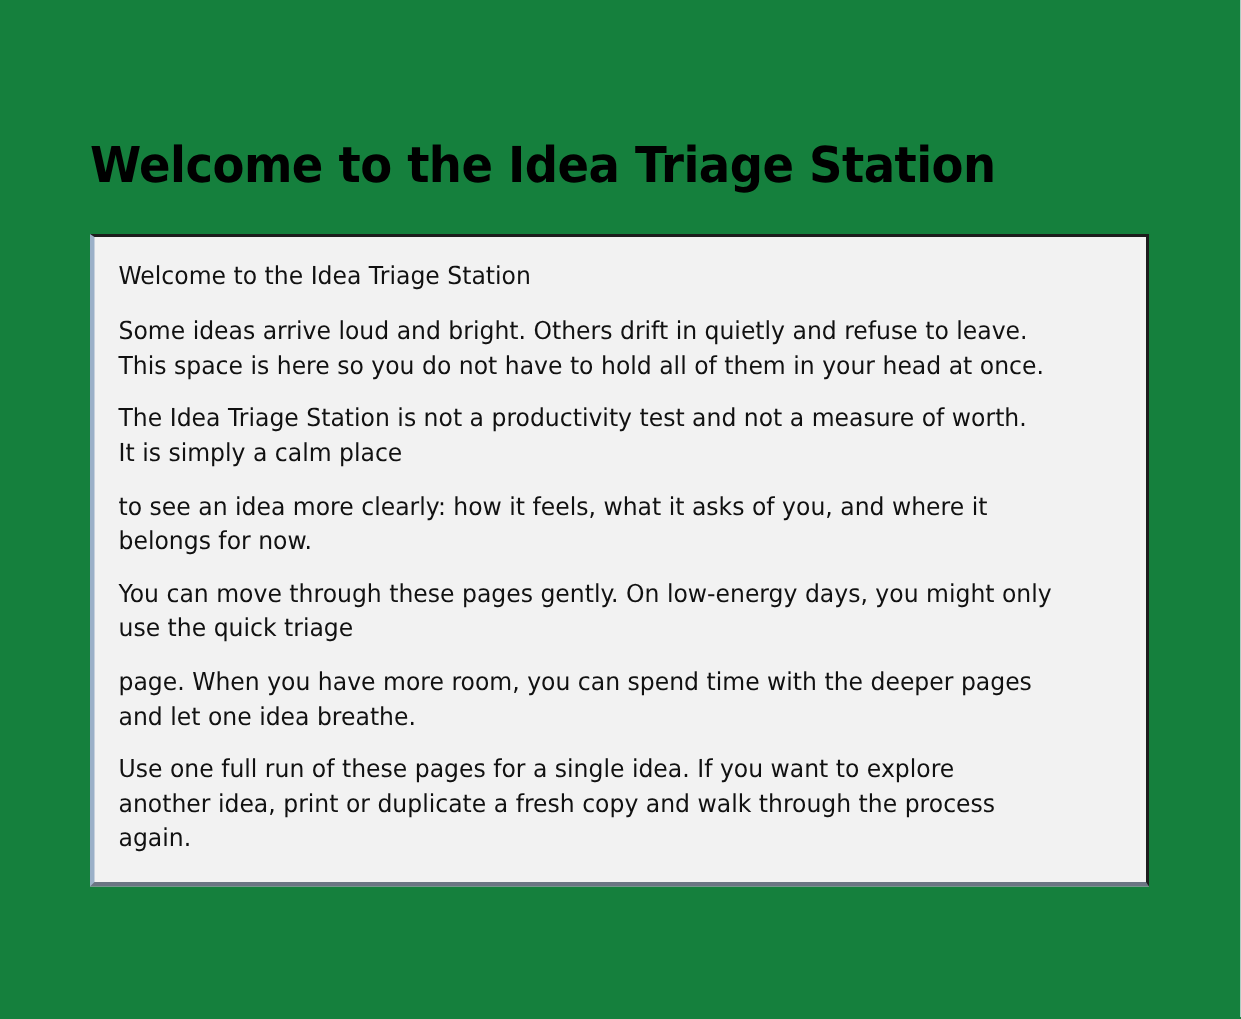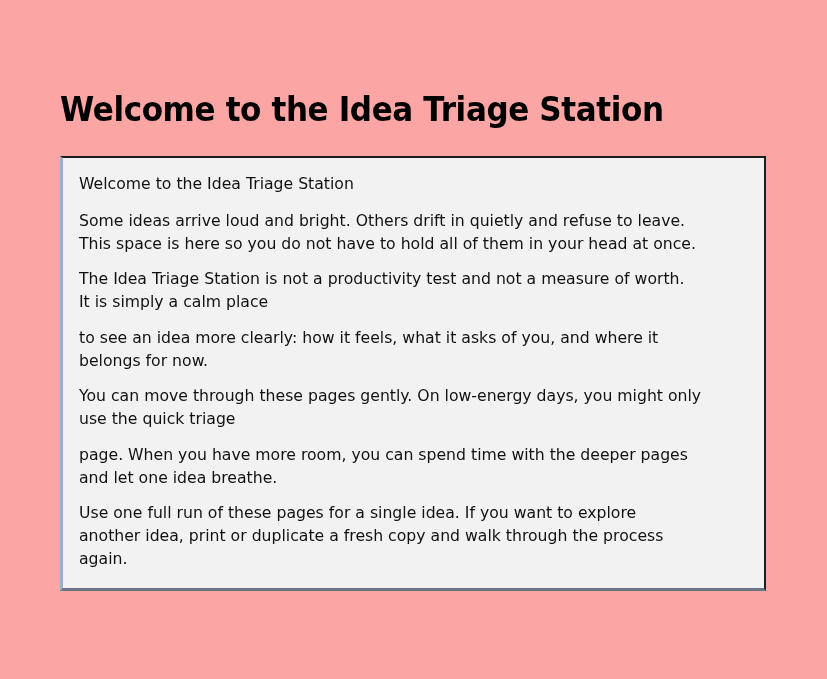--- a/index.html
+++ b/index.html
@@ -10,21 +10,21 @@
     width: 827px;
     height: 679px;
     background: #d0dff0;
     font-family: "Liberation Sans", sans-serif;
     overflow: hidden;
   }
   .page {
     position: relative;
     width: 827px;
     height: 679px;
-    background: #fca5a5;
+    background: #15803d;
     box-sizing: border-box;
   }
   .page-title {
     position: absolute;
     left: 60px;
     top: 69px;
     font-family: "DejaVu Sans", "Liberation Sans", sans-serif;
     font-size: 33px;
     font-weight: bold;
     letter-spacing: -0.4px;

